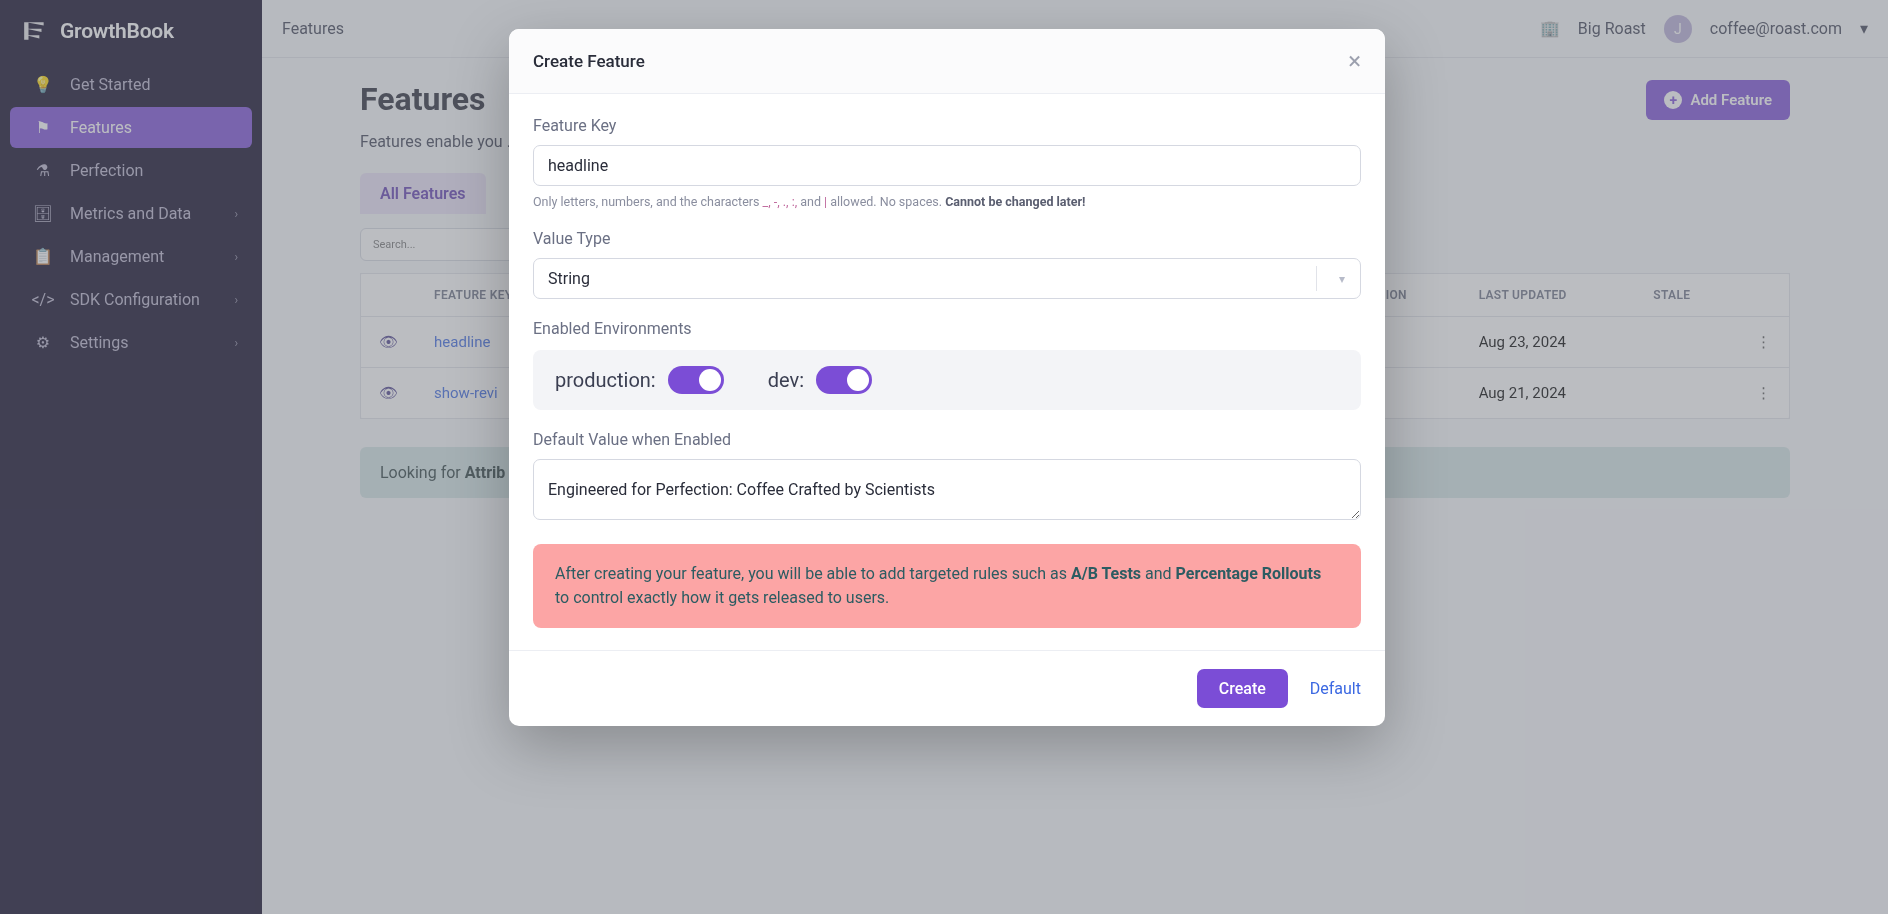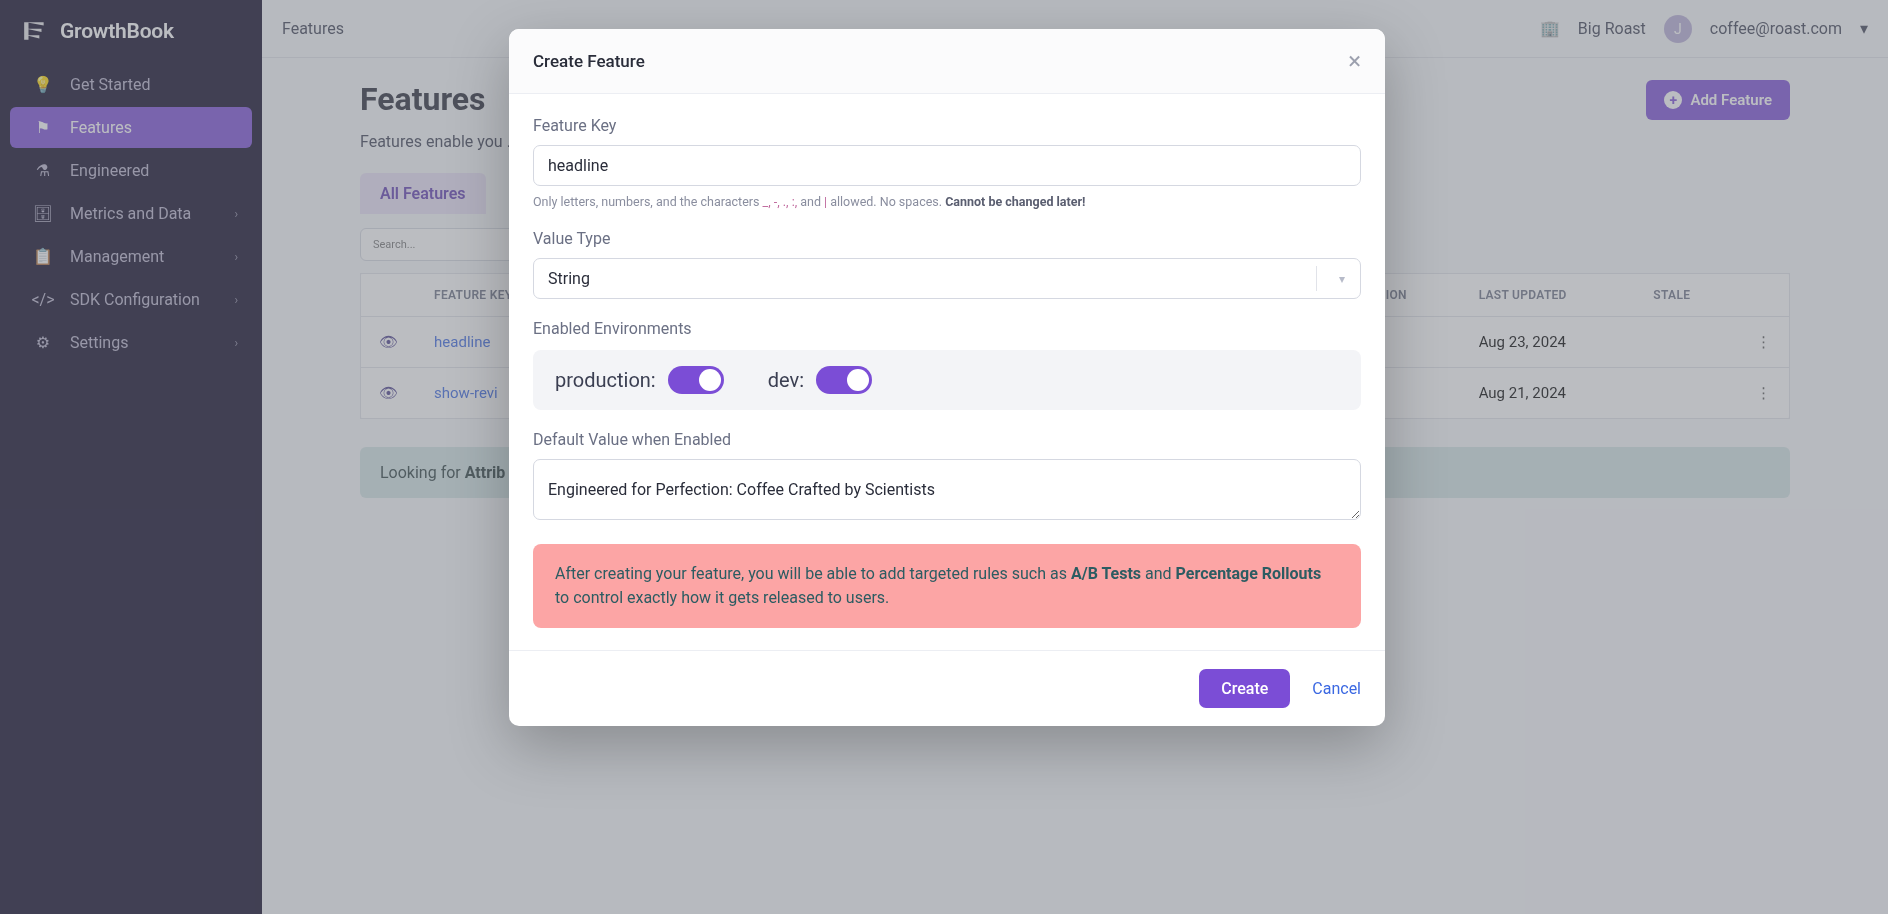--- a/index.html
+++ b/index.html
@@ -81,21 +81,21 @@
   <div class="nav-item">
     <span class="nav-icon">💡</span>
     <span>Get Started</span>
   </div>
   <div class="nav-item active">
     <span class="nav-icon">⚑</span>
     <span>Features</span>
   </div>
   <div class="nav-item">
     <span class="nav-icon">⚗</span>
-    <span>Engineered</span>
+    <span>Perfection</span>
   </div>
   <div class="nav-item">
     <span class="nav-icon">🗄</span>
     <span>Metrics and Data</span>
     <span class="chev">›</span>
   </div>
   <div class="nav-item">
     <span class="nav-icon">📋</span>
     <span>Management</span>
     <span class="chev">›</span>
@@ -209,15 +209,15 @@
 
     <div class="section-gap field-label">Default Value when Enabled</div>
     <textarea class="textarea" rows="1" style="">Engineered for Perfection: Coffee Crafted by Scientists</textarea>
 
     <div class="info-box">
       <span>After creating your feature, you will be able to add targeted rules such as </span><b>A/B Tests</b><span> and </span><b>Percentage Rollouts</b><span> to control exactly how it gets released to users.</span>
     </div>
   </div>
   <div class="modal-foot">
     <button class="btn-primary">Create</button>
-    <button class="btn-link">Cancel</button>
+    <button class="btn-link">Default</button>
   </div>
 </div>
 
 </body></html>

